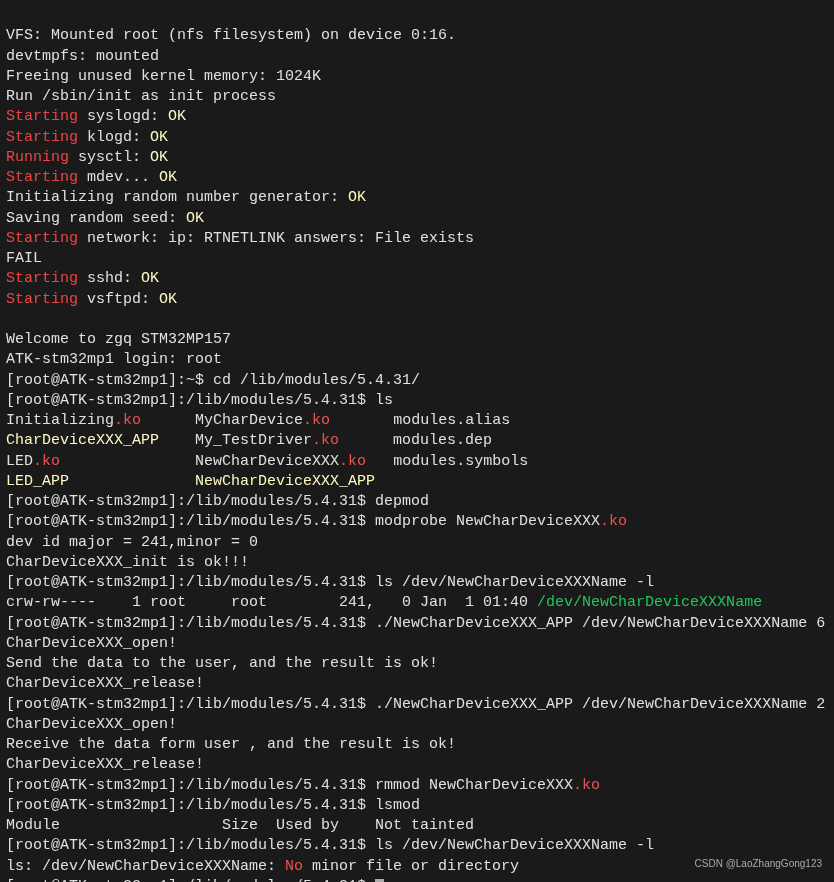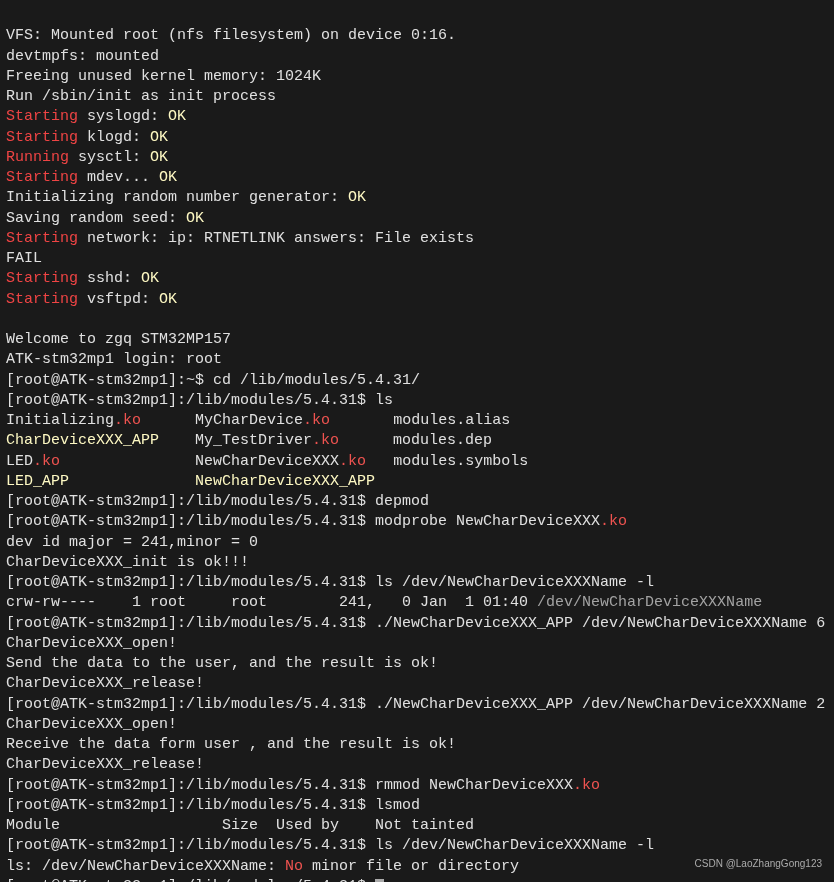--- a/index.html
+++ b/index.html
@@ -14,21 +14,21 @@
     box-sizing: border-box;
   }
   .terminal {
     white-space: pre-wrap;
     word-break: break-all;
   }
   .white { color: #e0e0e0; }
   .cyan { color: #ef4444; }
   .green { color: #fef9c3; }
   .red { color: #ef5350; }
-  .darkmagenta { color: #a3a3a3; }
+  .darkmagenta { color: #22c55e; }
   .cursor {
     display: inline-block;
     width: 9px;
     height: 16px;
     background: #aaaaaa;
     vertical-align: text-bottom;
   }
   .watermark {
     position: absolute;
     right: 12px;

